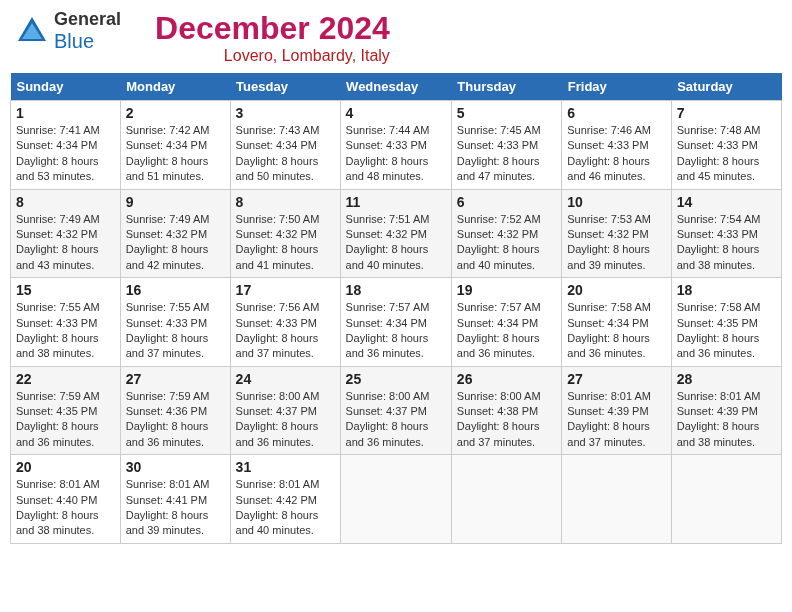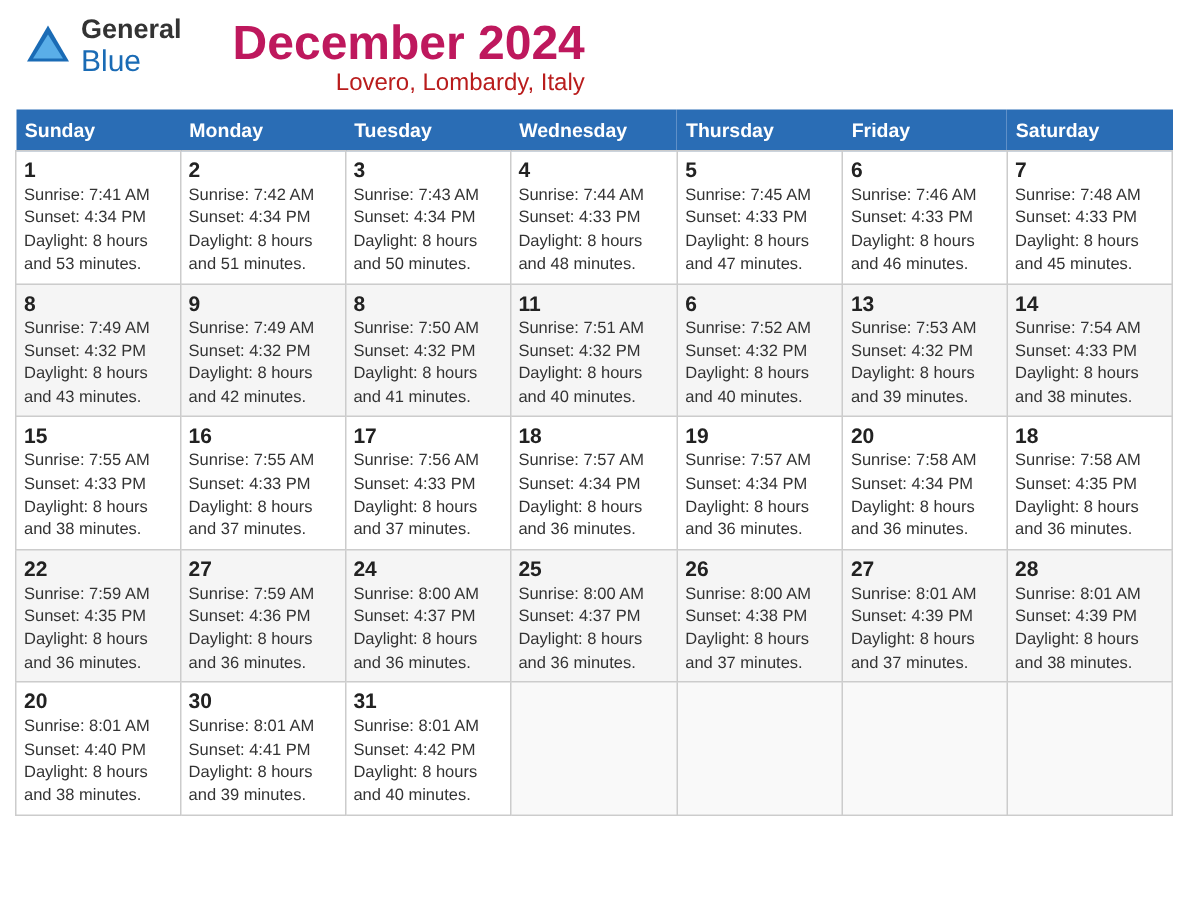--- a/index.html
+++ b/index.html
@@ -172,21 +172,21 @@
         </td>
         <td>
           <span class="day-number">11</span>
           <div class="day-info">Sunrise: 7:51 AM<br>Sunset: 4:32 PM<br>Daylight: 8 hours<br>and 40 minutes.</div>
         </td>
         <td>
           <span class="day-number">6</span>
           <div class="day-info">Sunrise: 7:52 AM<br>Sunset: 4:32 PM<br>Daylight: 8 hours<br>and 40 minutes.</div>
         </td>
         <td>
-          <span class="day-number">13</span>
+          <span class="day-number">10</span>
           <div class="day-info">Sunrise: 7:53 AM<br>Sunset: 4:32 PM<br>Daylight: 8 hours<br>and 39 minutes.</div>
         </td>
         <td>
           <span class="day-number">14</span>
           <div class="day-info">Sunrise: 7:54 AM<br>Sunset: 4:33 PM<br>Daylight: 8 hours<br>and 38 minutes.</div>
         </td>
       </tr>
       <tr>
         <td>
           <span class="day-number">15</span>

